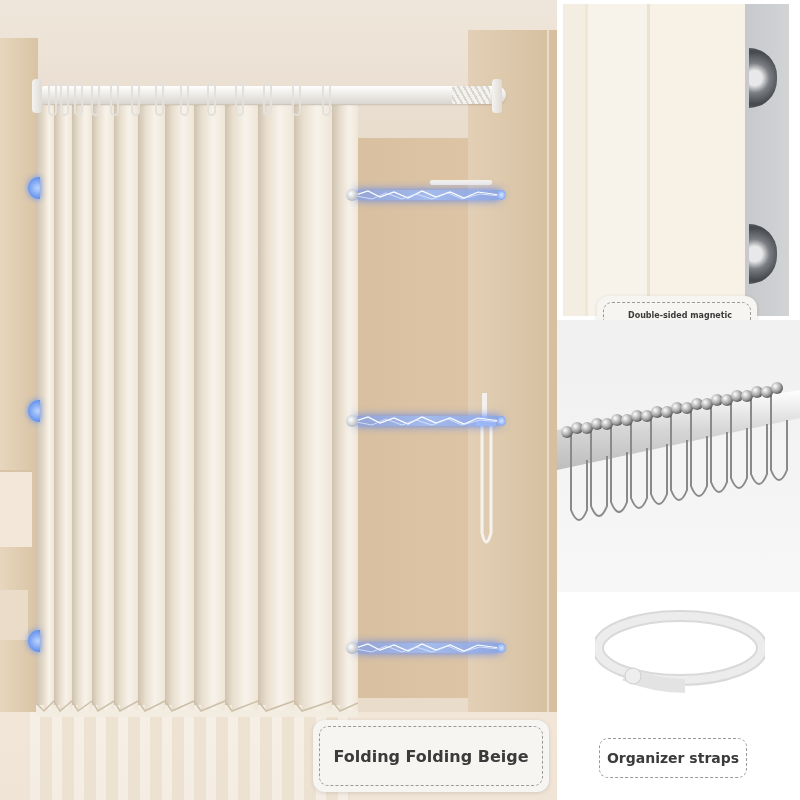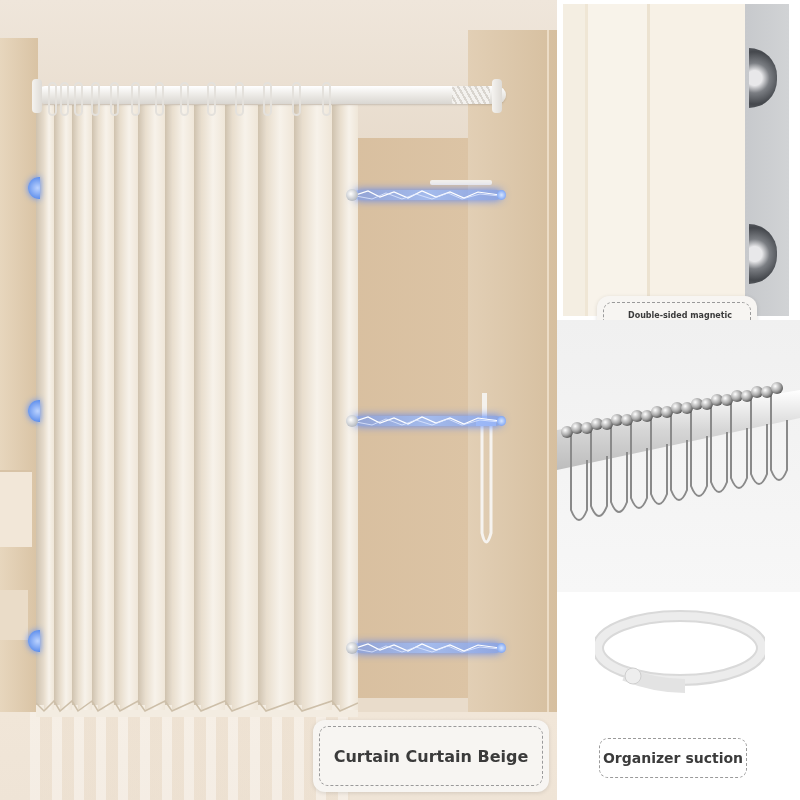--- a/index.html
+++ b/index.html
@@ -148,21 +148,21 @@
     <svg class="arc" viewBox="0 0 144 16" preserveAspectRatio="none">
         <path d="M0 8 L12 4 L24 10 L38 5 L52 11 L66 4 L80 10 L94 5 L108 11 L122 5 L144 8" stroke="#ffffff" stroke-width="1.2" fill="none"></path>
         <path d="M0 9 L16 12 L30 6 L46 12 L60 7 L76 12 L92 6 L106 12 L124 7 L144 9" stroke="#dfe9ff" stroke-width="0.8" fill="none"></path>
       </svg>
     <div class="knob"></div>
       <div class="knob-r"></div>
   </div>
 
   <div class="label-box" style="left:313px;top:720px;width:236px;height:72px">
     <div class="label-inner">
-      <span class="label-text" style="font-size:16px">Curtain Curtain Beige</span>
+      <span class="label-text" style="font-size:16px">Folding Folding Beige</span>
     </div>
   </div>
 </div>
 
 <div class="panel panel-top">
   <div class="tile-curtain"></div>
   <div class="tile-wall"></div>
   <div class="suction" style="top:48px"></div>
   <div class="suction" style="top:224px"></div>
   <div class="label-box" style="left:40px;top:296px;width:160px;height:52px">
@@ -229,16 +229,16 @@
 
 <div class="panel panel-bot">
   <svg class="strap" viewBox="0 0 170 88">
     <ellipse cx="85" cy="40" rx="82" ry="32" fill="none" stroke="#d9d9d9" stroke-width="12"></ellipse>
     <ellipse cx="85" cy="40" rx="82" ry="32" fill="none" stroke="#ececec" stroke-width="8"></ellipse>
     <path d="M30 66 Q60 78 90 78" stroke="#e3e3e3" stroke-width="14" fill="none"></path>
     <circle cx="38" cy="68" r="8" fill="#eeeeee" stroke="#cfcfcf"></circle>
   </svg>
   <div class="label-box" style="left:36px;top:140px;width:160px;height:52px;background:#ffffff;box-shadow:none">
     <div class="label-inner">
-      <span class="label-text" style="font-size:14px">Organizer suction</span>
+      <span class="label-text" style="font-size:14px">Organizer straps</span>
     </div>
   </div>
 </div>
 
 </body></html>

